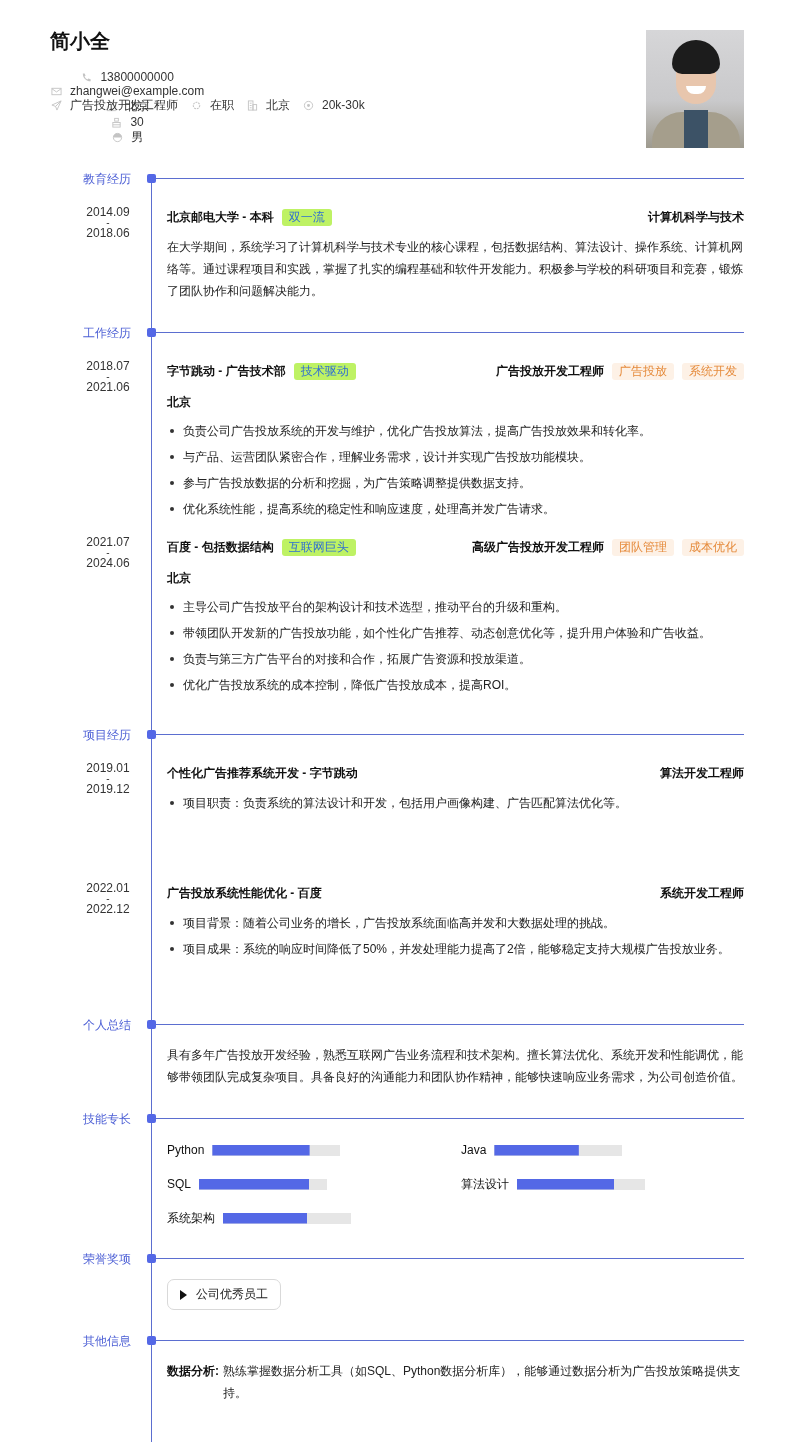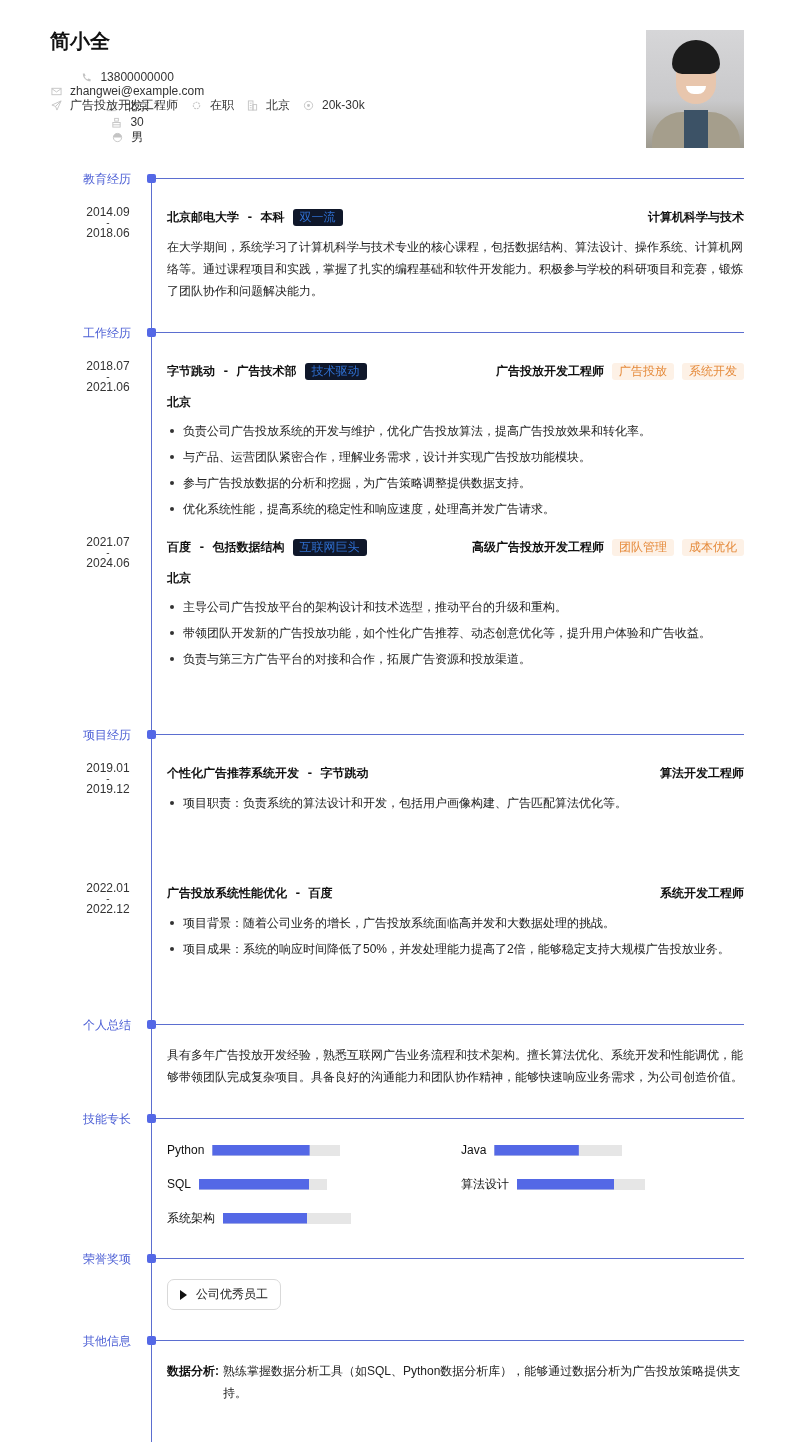--- a/index.html
+++ b/index.html
@@ -32,23 +32,23 @@
 
   .section-title { position: absolute; left: 83px; font-size: 12px; color: #4c5fd5; line-height: 14px; }
   .section-dot { position: absolute; left: 147px; width: 9px; height: 9px; background: #5468e6; border-radius: 2px; }
   .section-rule { position: absolute; left: 155px; width: 589px; height: 1px; background: #5b6ed0; }
 
   .date { position: absolute; left: 83px; width: 50px; font-size: 12px; color: #333; text-align: center; line-height: 15px; }
   .date .sep { display: block; line-height: 6px; font-size: 10px; }
 
   .entry-head { position: absolute; left: 167px; width: 577px; display: flex; align-items: center; justify-content: space-between; height: 18px; }
   .entry-head .lhs, .entry-head .rhs { display: flex; align-items: center; }
-  .entry-title { font-size: 12px; font-weight: bold; color: #111; font-family: Liberation Mono, monospace; }
+  .entry-title { font-size: 12px; font-weight: bold; color: #111; }
   .tag { font-size: 12px; padding: 1px 7px; border-radius: 3px; margin-left: 8px; line-height: 15px; }
-  .tag.blue { background: #0f172a; color: #2f6fd1; }
+  .tag.blue { background: #bef264; color: #2f6fd1; }
   .tag.orange { background: #fdf1e6; color: #e58a3a; margin-left: 8px; }
   .location { position: absolute; left: 167px; font-size: 12px; font-weight: bold; color: #111; }
 
   .para { position: absolute; left: 167px; width: 577px; font-size: 12px; line-height: 22px; color: #222; }
   .bullets { position: absolute; left: 167px; width: 590px; list-style: none; }
   .bullets li { position: relative; padding-left: 16px; font-size: 12px; line-height: 26px; color: #222; white-space: nowrap; }
   .bullets li::before { content: ""; position: absolute; left: 3px; top: 11px; width: 4px; height: 4px; border-radius: 50%; background: #333; }
 
   .skill { position: absolute; display: flex; align-items: center; height: 14px; }
   .skill .label { font-size: 12px; color: #111; margin-right: 8px; }
@@ -231,20 +231,21 @@
     <span class="entry-title">高级广告投放开发工程师</span>
     <span class="tag orange">团队管理</span>
     <span class="tag orange">成本优化</span>
   </div>
 </div>
 <div class="location" style="top:570px">北京</div>
 <ul class="bullets" style="top:594px">
   <li>主导公司广告投放平台的架构设计和技术选型，推动平台的升级和重构。</li>
   <li>带领团队开发新的广告投放功能，如个性化广告推荐、动态创意优化等，提升用户体验和广告收益。</li>
   <li>负责与第三方广告平台的对接和合作，拓展广告资源和投放渠道。</li>
+  <li>优化广告投放系统的成本控制，降低广告投放成本，提高ROI。</li>
 </ul>
 
 <div class="section-title" style="top:728px">项目经历</div>
 <div class="section-dot" style="top:730px"></div>
 <div class="section-rule" style="top:734px"></div>
 
 <div class="date" style="top:761px">
   <span>2019.01</span>
   <span class="sep">-</span>
   <span>2019.12</span>

